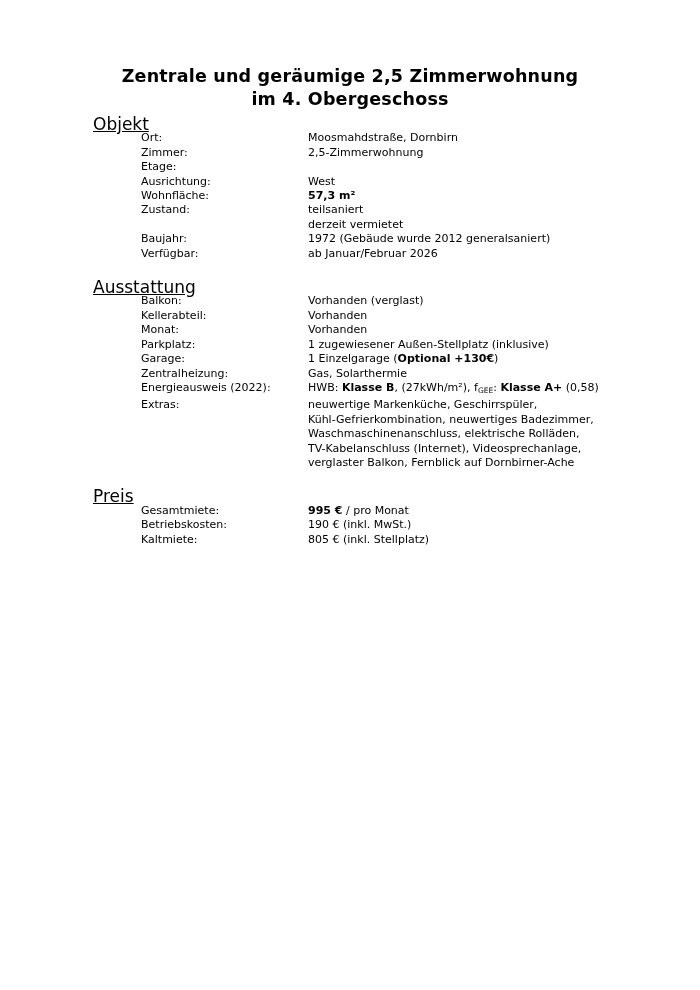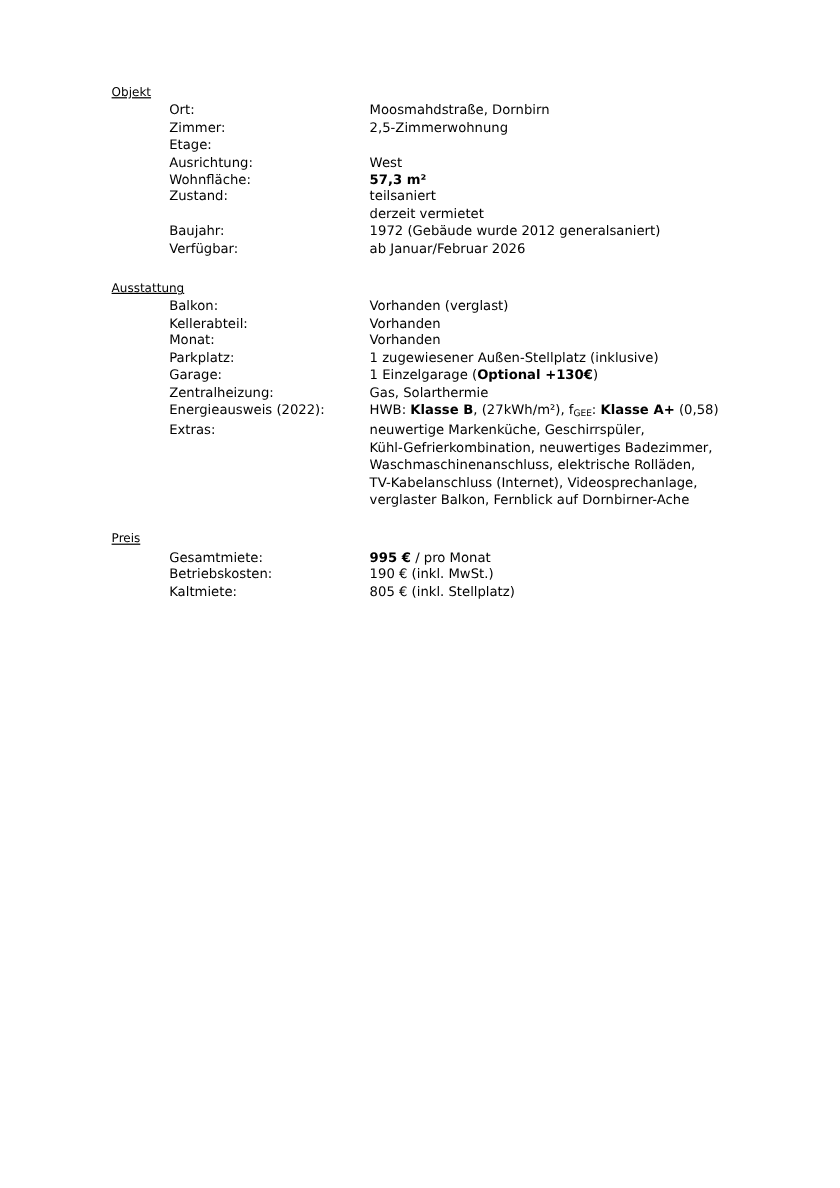--- a/index.html
+++ b/index.html
@@ -20,21 +20,21 @@
     text-align: center;
     font-weight: bold;
     font-size: 17.5px;
     line-height: 23px;
     letter-spacing: 0.2px;
   }
   .sections { margin-top: 6px; }
   .section { margin-top: 0; }
   .section + .section { margin-top: 19px; }
   .heading {
-    font-size: 10px;
+    font-size: 17px;
     line-height: 14.4px;
     text-decoration: underline;
   }
   .row {
     display: flex;
     align-items: flex-start;
     font-size: 11px;
     line-height: 14.4px;
   }
   .label {
@@ -50,20 +50,24 @@
   .b { font-weight: bold; }
   .sub {
     font-size: 7.5px;
     vertical-align: -2px;
   }
 </style>
 </head>
 <body>
 
 <div class="page">
+  <div class="title">
+    <div>Zentrale und geräumige 2,5 Zimmerwohnung</div>
+    <div>im 4. Obergeschoss</div>
+  </div>
   <div class="sections">
       <div class="section">
         <div class="heading">Objekt</div>
         <div class="row">
           <div class="label">Ort:</div>
           <div class="value"><span>Moosmahdstraße, Dornbirn</span></div>
         </div>
         <div class="row">
           <div class="label">Zimmer:</div>
           <div class="value"><span>2,5-Zimmerwohnung</span></div>

